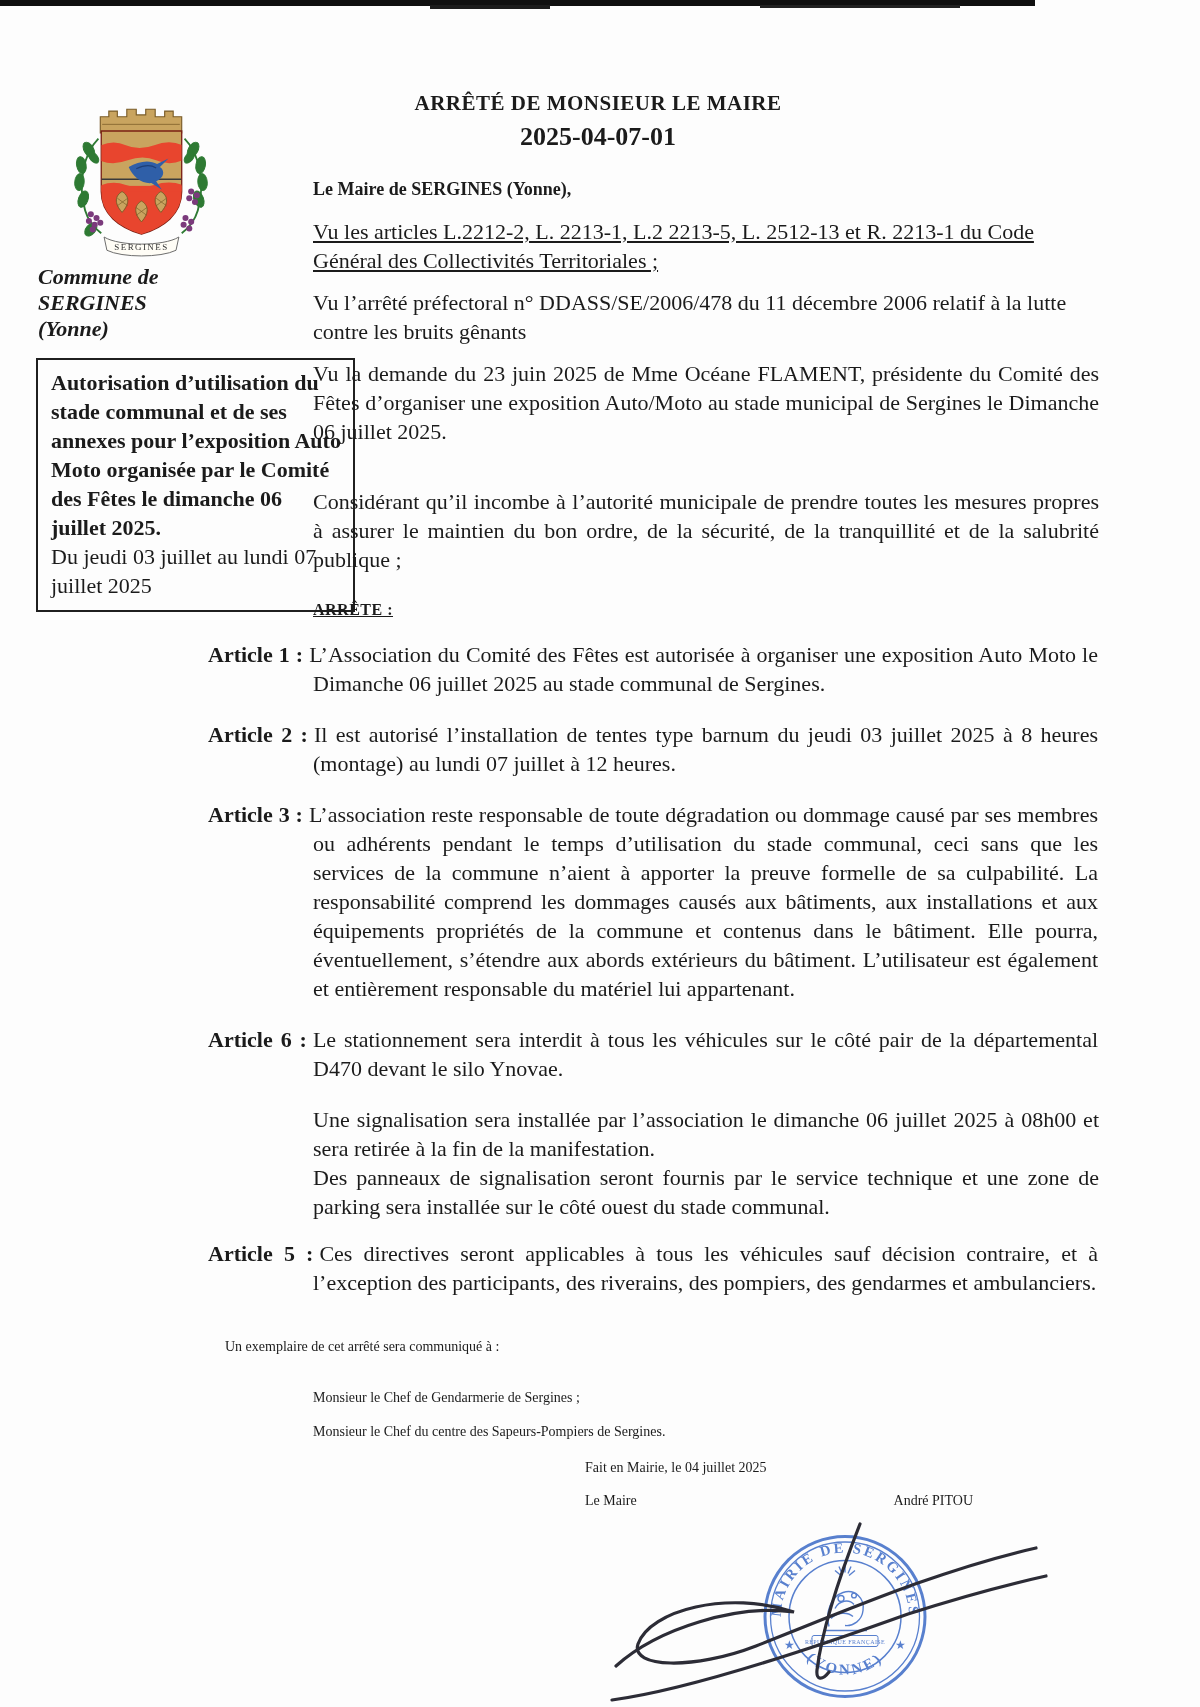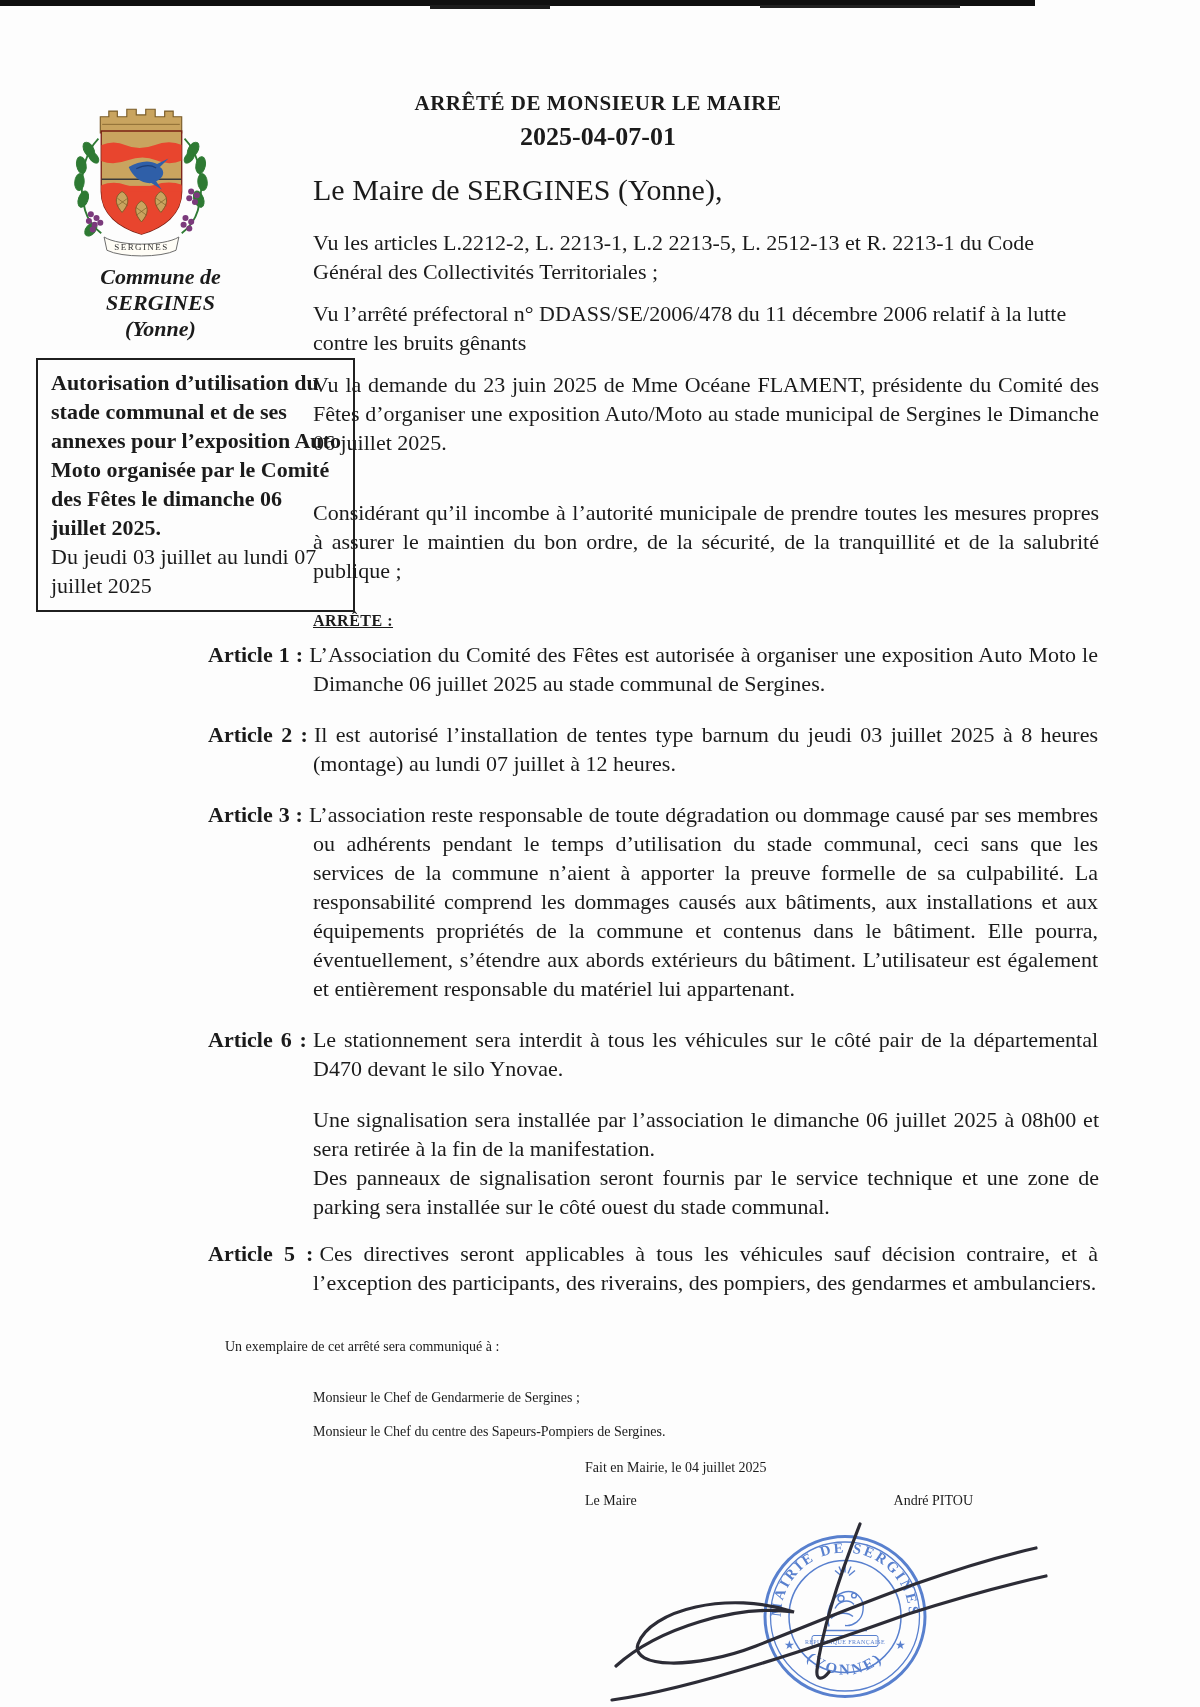--- a/index.html
+++ b/index.html
@@ -14,37 +14,37 @@
   
   .scan-strip{position:absolute;left:0;top:0;height:6px;background:#101010;}
   .scan-strip.s1{width:1035px;}
   .scan-strip.s2{left:430px;top:5px;width:120px;height:4px;background:#1c1c1c;}
   .scan-strip.s3{left:760px;top:5px;width:200px;height:3px;background:#222;}
 
   
   .crest{position:absolute;left:70px;top:104px;width:142px;height:160px;}
   .commune{
     position:absolute;left:38px;top:264px;width:245px;
-    text-align:center;font-weight:bold;font-style:italic;
+    text-align:left;font-weight:bold;font-style:italic;
     font-size:22px;line-height:26px;
   }
   .summary-box{
     position:absolute;left:36px;top:358px;width:290px;
     border:2px solid #1f1f1f;background:#fdfdfd;
     padding:8px 12px 10px 13px;
     font-size:22px;line-height:29px;
   }
   .summary-box .bold{font-weight:bold;}
 
   
   .preamble{position:absolute;left:0;top:86px;width:1100px;}
   .title-block{margin-left:278px;width:640px;text-align:center;font-weight:bold;}
   .title-line1{font-size:21px;line-height:34px;letter-spacing:.5px;}
   .title-line2{font-size:26px;line-height:34px;}
-  .salutation{margin-left:313px;margin-top:21px;font-weight:normal;font-size:30px;line-height:29px;}
+  .salutation{margin-left:313px;margin-top:21px;font-weight:bold;font-size:18px;line-height:29px;}
   .pre-para{margin-left:313px;width:786px;margin-top:13px;font-size:22px;line-height:29px;}
   .pre-para.justify{text-align:justify;}
   .gap-lg{margin-top:41px;}
   .arrete{
     margin-left:313px;margin-top:21px;font-weight:bold;font-size:16px;line-height:30px;
     text-decoration:underline;letter-spacing:.5px;
   }
 
   .articles{position:absolute;left:0;top:640px;width:1100px;}
   .article{
@@ -161,21 +161,21 @@
     <br>
     <span>Du jeudi 03 juillet au lundi 07 juillet 2025</span>
   </div>
 
   <div class="preamble">
     <div class="title-block">
       <div class="title-line1">ARRÊTÉ DE MONSIEUR LE MAIRE</div>
       <div class="title-line2">2025-04-07-01</div>
     </div>
     <p class="salutation" style="margin:21px 0 0 313px;">Le Maire de SERGINES (Yonne),</p>
-    <p class="pre-para" style="margin:24px 0 0 313px;">Vu les articles L.2212-2, L. 2213-1, L.2 2213-5, L. 2512-13 et R. 2213-1 du Code Général des Collectivités Territoriales ;</p>
+    <p class="pre-para" style="margin:13px 0 0 313px;text-decoration:underline;">Vu les articles L.2212-2, L. 2213-1, L.2 2213-5, L. 2512-13 et R. 2213-1 du Code Général des Collectivités Territoriales ;</p>
     <p class="pre-para" style="margin:13px 0 0 313px;">Vu l’arrêté préfectoral n° DDASS/SE/2006/478 du 11 décembre 2006 relatif à la lutte contre les bruits gênants</p>
     <p class="pre-para justify" style="margin:13px 0 0 313px;">Vu la demande du 23 juin 2025 de Mme Océane FLAMENT, présidente du Comité des Fêtes d’organiser une exposition Auto/Moto au stade municipal de Sergines le Dimanche 06 juillet 2025.</p>
     <p class="pre-para justify gap-lg" style="margin:41px 0 0 313px;">Considérant qu’il incombe à l’autorité municipale de prendre toutes les mesures propres à assurer le maintien du bon ordre, de la sécurité, de la tranquillité et de la salubrité publique ;</p>
     <p class="arrete" style="margin:21px 0 0 313px;">ARRÊTE :</p>
   </div>
 
   <div class="articles">
     <p class="article" style="margin-top:0;">
       <span class="article-label">Article 1 :</span><span class="article-text">L’Association du Comité des Fêtes est autorisée à organiser une exposition Auto Moto le Dimanche 06 juillet 2025 au stade communal de Sergines.</span>
     </p>

